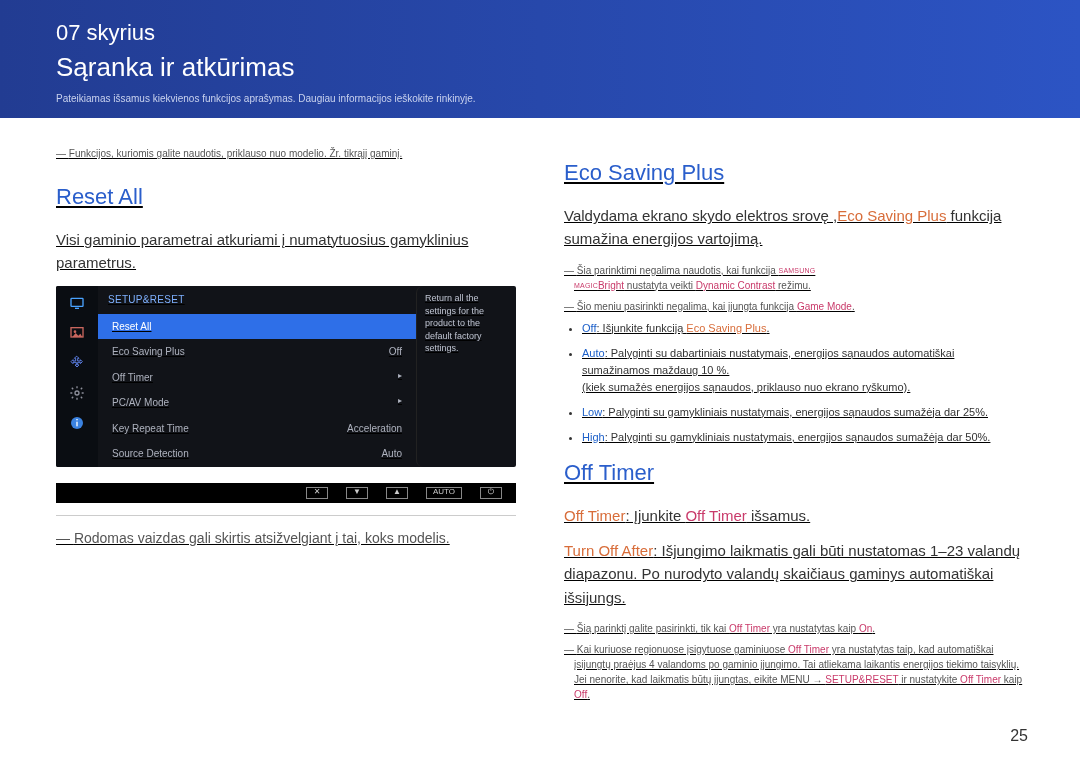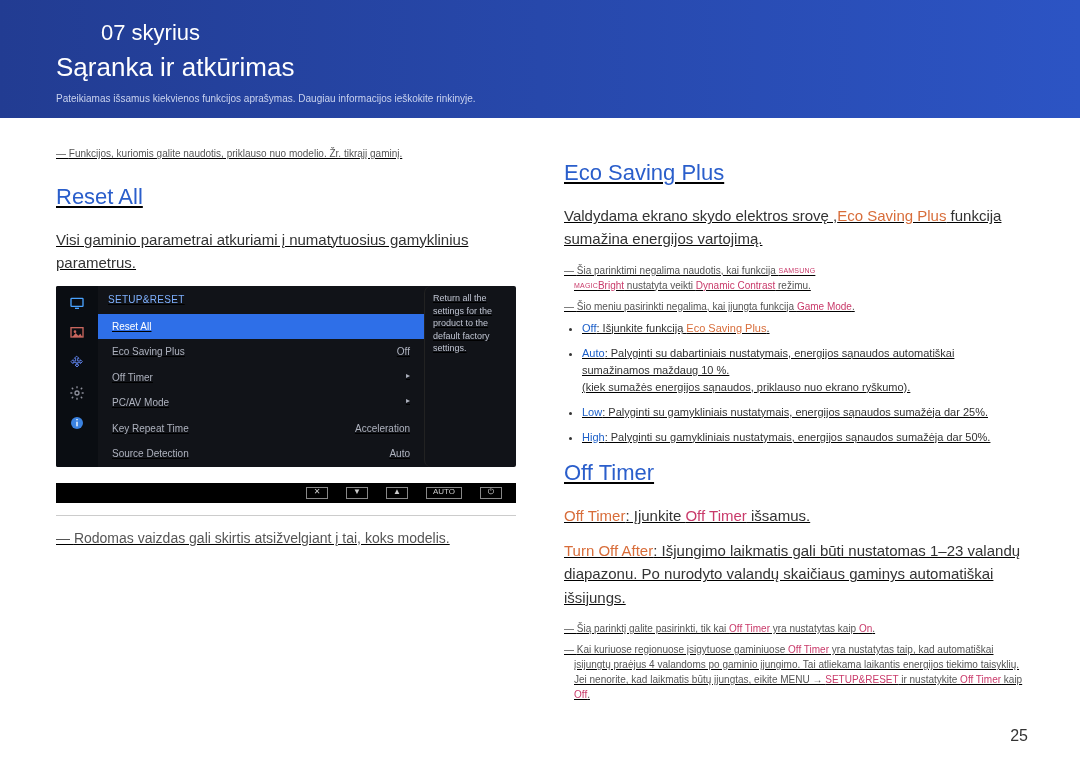--- a/index.html
+++ b/index.html
@@ -21,21 +21,21 @@
 .header-band::after {
   content: "";
   position: absolute;
   left: 0; right: 0; bottom: -14px;
   height: 14px;
   background: linear-gradient(135deg, #2c54c4 0 50%, #fff 50% 100%);
   background-size: 100% 100%;
   clip-path: polygon(0 0, 100% 0, 97% 100%, 3% 100%);
   opacity: 0;
 }
-.chapter { font-size: 22px; font-weight: 300; margin-bottom: 6px; margin-left: 45px; }
+.chapter { font-size: 22px; font-weight: 300; margin-bottom: 6px; }
 .chapter-title { font-size: 26px; font-weight: 400; margin-bottom: 10px; }
 .chapter-sub { font-size: 10px; color: #c9d2ee; }
 .content { display: flex; padding: 28px 56px 0; gap: 48px; text-decoration: underline; }
 .col { flex: 1; font-size: 11px; color: #333; line-height: 1.55; }
 .dash-note {
   font-size: 10px; color: #555; margin-bottom: 18px;
   text-indent: -10px; padding-left: 10px;
 }
 .dash-note::before { content: "― "; }
 h2.section {
@@ -48,21 +48,21 @@
   border-radius: 2px; overflow: hidden; font-size: 10px;
   display: flex; margin-bottom: 16px;
 }
 .osd-sidebar { width: 42px; background: #0a0d12; display: flex; flex-direction: column; align-items: center; padding-top: 8px; gap: 12px; }
 .osd-ico { width: 20px; height: 18px; display: flex; align-items: center; justify-content: center; }
 .osd-svg { width: 16px; height: 16px; }
 .osd-main { flex: 1; }
 .osd-title { padding: 6px 10px; font-size: 10px; color: #7fb1ff; letter-spacing: .3px; }
 .osd-row { display: flex; justify-content: space-between; padding: 5px 14px; font-size: 10px; color: #aeb2be; }
 .osd-row.selected { background: #2e6fe8; color: #fff; }
-.osd-right { width: 92px; padding: 6px 8px; font-size: 9px; color: #bfc4d1; border-left: 1px solid #222; line-height: 1.4; border-radius: 7px; }
+.osd-right { width: 100px; padding: 6px 8px; font-size: 9px; color: #bfc4d1; border-left: 1px solid #222; line-height: 1.4; border-radius: 7px; }
 .osd-footer { background: #000; height: 20px; display: flex; justify-content: flex-end; align-items: center; gap: 18px; padding-right: 14px; }
 .osd-fbtn { width: 22px; height: 12px; border: 1px solid #888; display: flex; align-items: center; justify-content: center; font-size: 8px; color: #ccc; }
 hr.sep { border: none; border-top: 1px solid #ccc; margin: 12px 0; }
 .under-note {
   font-size: 14px; color: #555;
   text-indent: -10px; padding-left: 10px;
 }
 .under-note::before { content: "― "; }
 .bullets { list-style: disc; padding-left: 18px; margin-bottom: 10px; }
 .bullets li { font-size: 11px; margin-bottom: 8px; color: #333; }

